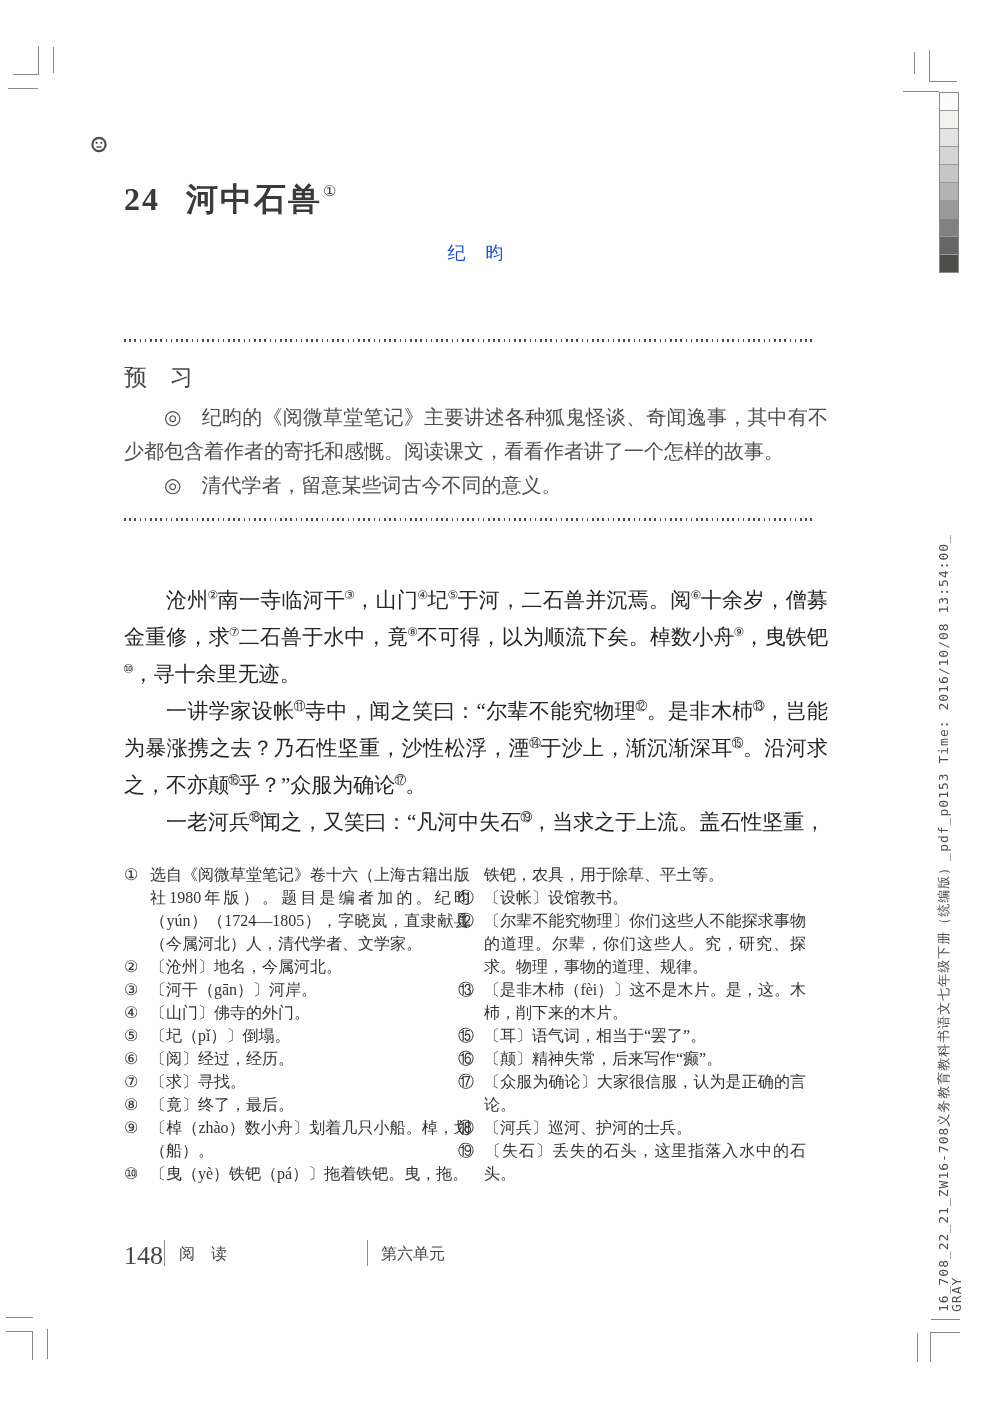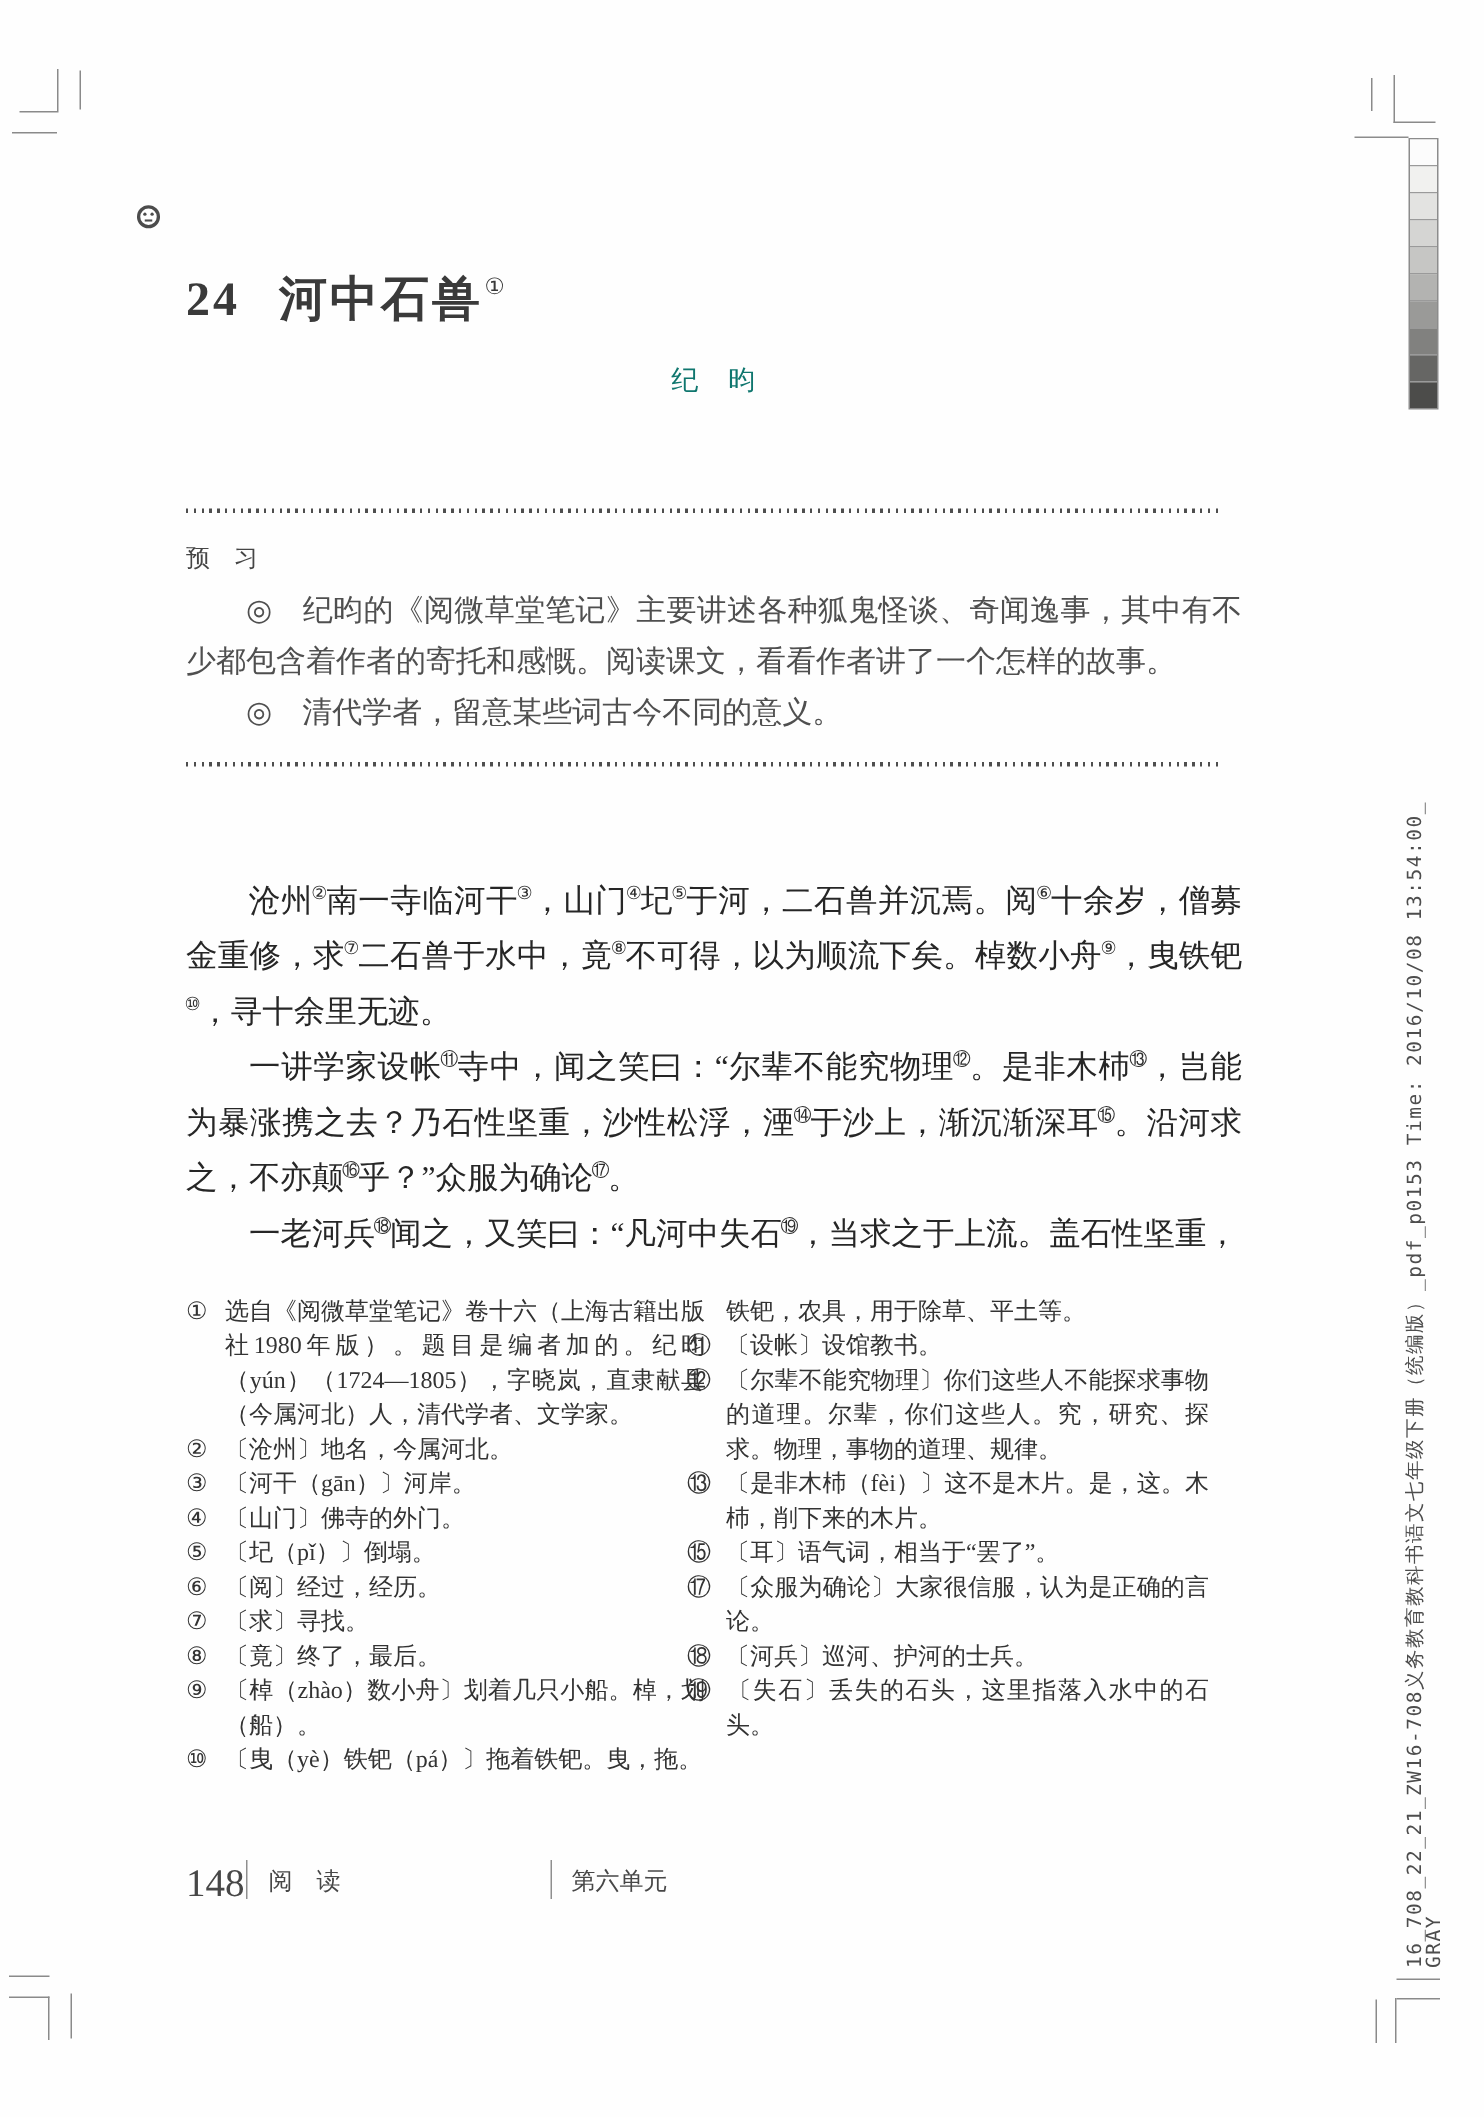--- a/index.html
+++ b/index.html
@@ -16,30 +16,30 @@
   
   .title-row{
     position:absolute;left:124px;top:178px;width:704px;
     font-size:32px;font-weight:bold;color:#3a3a3a;
     letter-spacing:2px;
   }
   .lesson-num{margin-right:26px;}
   .tref{font-size:15px;vertical-align:14px;font-weight:normal;letter-spacing:0;margin-left:1px;}
   .author{
     position:absolute;left:124px;top:241px;width:704px;text-align:center;
-    font-size:18px;color:#0f766e;letter-spacing:1px;
+    font-size:18px;color:#1d4ed8;letter-spacing:1px;
   }
   
   .preview{position:absolute;left:124px;top:339px;width:704px;}
   .dotted{
     height:3px;width:690px;
     background:repeating-linear-gradient(90deg,#4e4e4e 0 1.6px,transparent 1.6px 5.2px);
   }
   .pv-heading{
-    margin:20px 0 0 0;font-size:16px;color:#454545;font-weight:normal;
+    margin:20px 0 0 0;font-size:23px;color:#454545;font-weight:normal;
   }
   .pv-paras{margin-top:7px;}
   .pv{
     margin:0;font-size:20px;line-height:34px;color:#4f4f4f;
     text-align:justify;text-indent:2em;
   }
   .preview .dotted.bottom{margin-top:16px;}
   
   .main-text{position:absolute;left:124px;top:582px;width:704px;}
   .bodyp{
@@ -154,20 +154,21 @@
     <div class="fn"><span class="fnnum">⑧</span>〔竟〕终了，最后。</div>
     <div class="fn"><span class="fnnum">⑨</span>〔棹（zhào）数小舟〕划着几只小船。棹，划（船）。</div>
     <div class="fn"><span class="fnnum">⑩</span>〔曳（yè）铁钯（pá）〕拖着铁钯。曳，拖。</div>
   </div>
 <div class="fncol right">
     <div class="fn cont">铁钯，农具，用于除草、平土等。</div>
     <div class="fn"><span class="fnnum">⑪</span>〔设帐〕设馆教书。</div>
     <div class="fn"><span class="fnnum">⑫</span>〔尔辈不能究物理〕你们这些人不能探求事物的道理。尔辈，你们这些人。究，研究、探求。物理，事物的道理、规律。</div>
     <div class="fn"><span class="fnnum">⑬</span>〔是非木杮（fèi）〕这不是木片。是，这。木杮，削下来的木片。</div>
     <div class="fn"><span class="fnnum">⑮</span>〔耳〕语气词，相当于“罢了”。</div>
+    <div class="fn"><span class="fnnum">⑯</span>〔颠〕精神失常，后来写作“癫”。</div>
     <div class="fn"><span class="fnnum">⑰</span>〔众服为确论〕大家很信服，认为是正确的言论。</div>
     <div class="fn"><span class="fnnum">⑱</span>〔河兵〕巡河、护河的士兵。</div>
     <div class="fn"><span class="fnnum">⑲</span>〔失石〕丢失的石头，这里指落入水中的石头。</div>
   </div>
 
 <div class="footer">
   <span class="pgnum">148</span>
   <div class="sep sep1"></div>
   <span class="sec">阅　读</span>
   <div class="sep sep2"></div>

